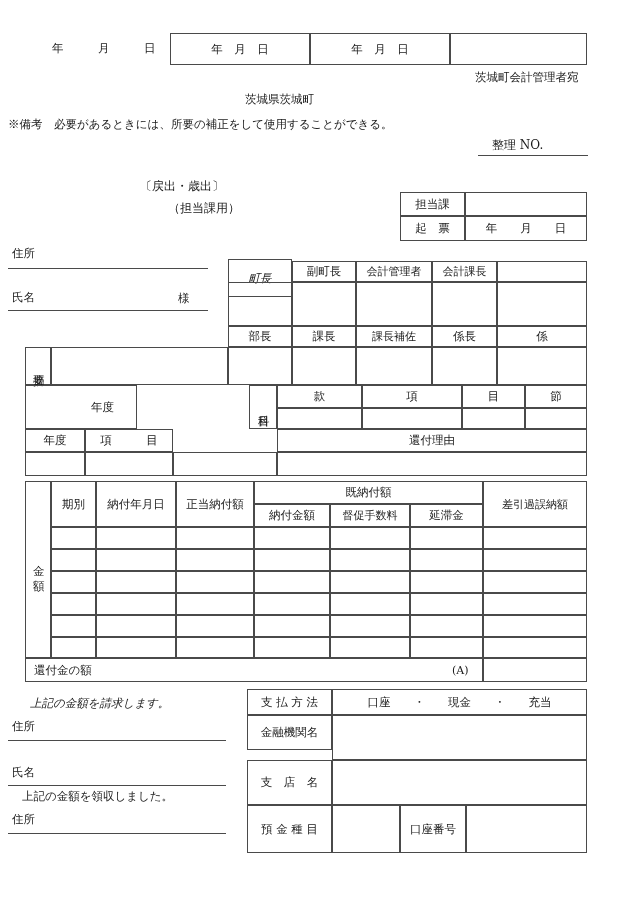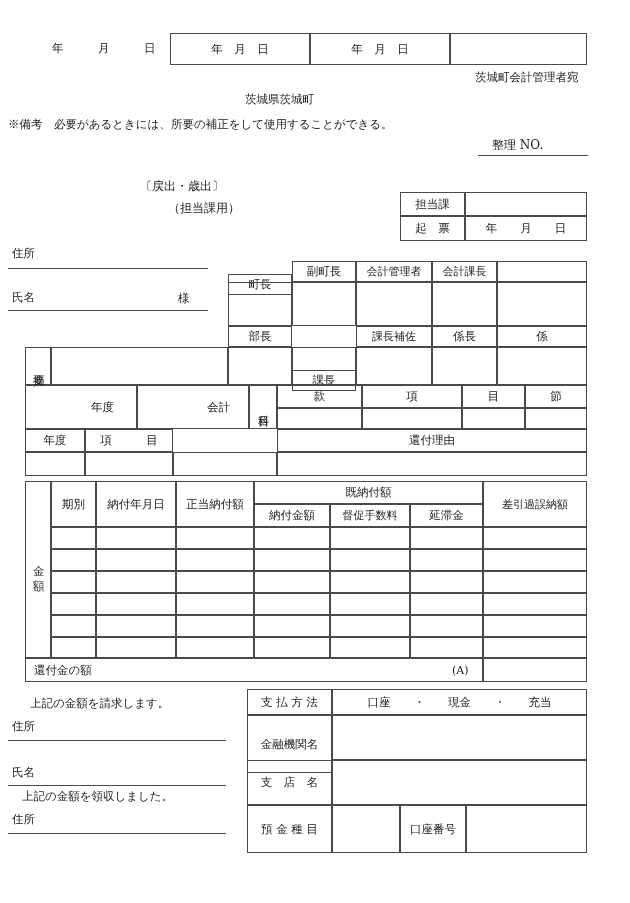--- a/index.html
+++ b/index.html
@@ -82,51 +82,50 @@
   <div class="cell" style="left:400px;top:216px;width:65px;height:25px;">起　票</div>
   <div class="cell" style="left:465px;top:216px;width:122px;height:25px;">年　　月　　日</div>
 
   <div class="abs t" style="left:12px;top:246px;font-size:11.5px;">住所</div>
   <div class="abs rule" style="left:8px;top:268px;width:200px;"></div>
 
   <div class="abs t" style="left:12px;top:290px;font-size:11.5px;">氏名</div>
   <div class="abs t" style="left:178px;top:291px;font-size:11.5px;">様</div>
   <div class="abs rule" style="left:8px;top:310px;width:200px;"></div>
 
-  <div class="cell" style="left:228px;top:274px;width:64px;height:21px;">町長</div>
+  <div class="cell" style="left:228px;top:259px;width:64px;height:38px;font-style:italic;">町長</div>
   <div class="cell" style="left:292px;top:261px;width:64px;height:21px;">副町長</div>
   <div class="cell" style="left:356px;top:261px;width:76px;height:21px;font-size:11px;">会計管理者</div>
   <div class="cell" style="left:432px;top:261px;width:65px;height:21px;font-size:11px;">会計課長</div>
   <div class="cell" style="left:497px;top:261px;width:90px;height:21px;"></div>
 
   <div class="cell" style="left:228px;top:282px;width:64px;height:44px;"></div>
   <div class="cell" style="left:292px;top:282px;width:64px;height:44px;"></div>
   <div class="cell" style="left:356px;top:282px;width:76px;height:44px;"></div>
   <div class="cell" style="left:432px;top:282px;width:65px;height:44px;"></div>
   <div class="cell" style="left:497px;top:282px;width:90px;height:44px;"></div>
 
   <div class="cell" style="left:228px;top:326px;width:64px;height:21px;">部長</div>
-  <div class="cell" style="left:292px;top:326px;width:64px;height:21px;margin-top:44px;">課長</div>
+  <div class="cell" style="left:292px;top:326px;width:64px;height:21px;">課長</div>
   <div class="cell" style="left:356px;top:326px;width:76px;height:21px;font-size:11px;">課長補佐</div>
   <div class="cell" style="left:432px;top:326px;width:65px;height:21px;">係長</div>
   <div class="cell" style="left:497px;top:326px;width:90px;height:21px;">係</div>
 
   <div class="cell" style="left:228px;top:347px;width:64px;height:38px;"></div>
   <div class="cell" style="left:292px;top:347px;width:64px;height:38px;"></div>
   <div class="cell" style="left:356px;top:347px;width:76px;height:38px;"></div>
   <div class="cell" style="left:432px;top:347px;width:65px;height:38px;"></div>
   <div class="cell" style="left:497px;top:347px;width:90px;height:38px;"></div>
 
   <div class="cell" style="left:25px;top:347px;width:26px;height:38px;">
     <span class="vert">摘要</span>
   </div>
   <div class="cell left" style="left:51px;top:347px;width:177px;height:38px;"></div>
 
   <div class="cell right" style="left:25px;top:385px;width:112px;height:44px;padding-right:22px;">年度</div>
-  <div class="cell right" style="left:137px;top:385px;width:112px;height:44px;padding-right:18px;">会計</div>
   <div class="cell" style="left:249px;top:385px;width:28px;height:44px;">
     <span class="vert">科目</span>
   </div>
 
   <div class="cell" style="left:277px;top:385px;width:85px;height:23px;">款</div>
   <div class="cell" style="left:362px;top:385px;width:100px;height:23px;">項</div>
   <div class="cell" style="left:462px;top:385px;width:63px;height:23px;">目</div>
   <div class="cell" style="left:525px;top:385px;width:62px;height:23px;">節</div>
 
   <div class="cell" style="left:277px;top:408px;width:85px;height:21px;"></div>
@@ -201,34 +200,34 @@
   <div class="cell" style="left:176px;top:637px;width:78px;height:21px;"></div>
   <div class="cell" style="left:254px;top:637px;width:76px;height:21px;"></div>
   <div class="cell" style="left:330px;top:637px;width:80px;height:21px;"></div>
   <div class="cell" style="left:410px;top:637px;width:73px;height:21px;"></div>
   <div class="cell" style="left:483px;top:637px;width:104px;height:21px;"></div>
 
   <div class="cell left" style="left:25px;top:658px;width:458px;height:24px;padding-left:8px;">還付金の額</div>
   <div class="abs t" style="left:452px;top:664px;font-size:11px;">(A)</div>
   <div class="cell" style="left:483px;top:658px;width:104px;height:24px;"></div>
 
-  <div class="abs t" style="left:30px;top:696px;font-size:11.5px;">上記の金額を請求します。</div>
+  <div class="abs t" style="left:30px;top:696px;font-size:11.5px;font-style:italic;">上記の金額を請求します。</div>
   <div class="abs t" style="left:12px;top:719px;font-size:11.5px;">住所</div>
   <div class="abs rule" style="left:8px;top:740px;width:218px;"></div>
   <div class="abs t" style="left:12px;top:765px;font-size:11.5px;">氏名</div>
   <div class="abs rule" style="left:8px;top:785px;width:218px;"></div>
 
   <div class="abs t" style="left:22px;top:789px;font-size:11.5px;">上記の金額を領収しました。</div>
   <div class="abs t" style="left:12px;top:812px;font-size:11.5px;">住所</div>
   <div class="abs rule" style="left:8px;top:833px;width:218px;"></div>
 
   <div class="cell" style="left:247px;top:689px;width:85px;height:26px;">支 払 方 法</div>
   <div class="cell" style="left:332px;top:689px;width:255px;height:26px;text-align:center;">口座　　・　　現金　　・　　充当</div>
 
-  <div class="cell" style="left:247px;top:715px;width:85px;height:58px;">金融機関名</div>
+  <div class="cell" style="left:247px;top:715px;width:85px;height:35px;">金融機関名</div>
   <div class="cell" style="left:332px;top:715px;width:255px;height:45px;"></div>
 
   <div class="cell" style="left:247px;top:760px;width:85px;height:45px;">支　店　名</div>
   <div class="cell" style="left:332px;top:760px;width:255px;height:45px;"></div>
 
   <div class="cell" style="left:247px;top:805px;width:85px;height:48px;">預 金 種 目</div>
   <div class="cell" style="left:332px;top:805px;width:68px;height:48px;"></div>
   <div class="cell" style="left:400px;top:805px;width:66px;height:48px;">口座番号</div>
   <div class="cell" style="left:466px;top:805px;width:121px;height:48px;"></div>
 

